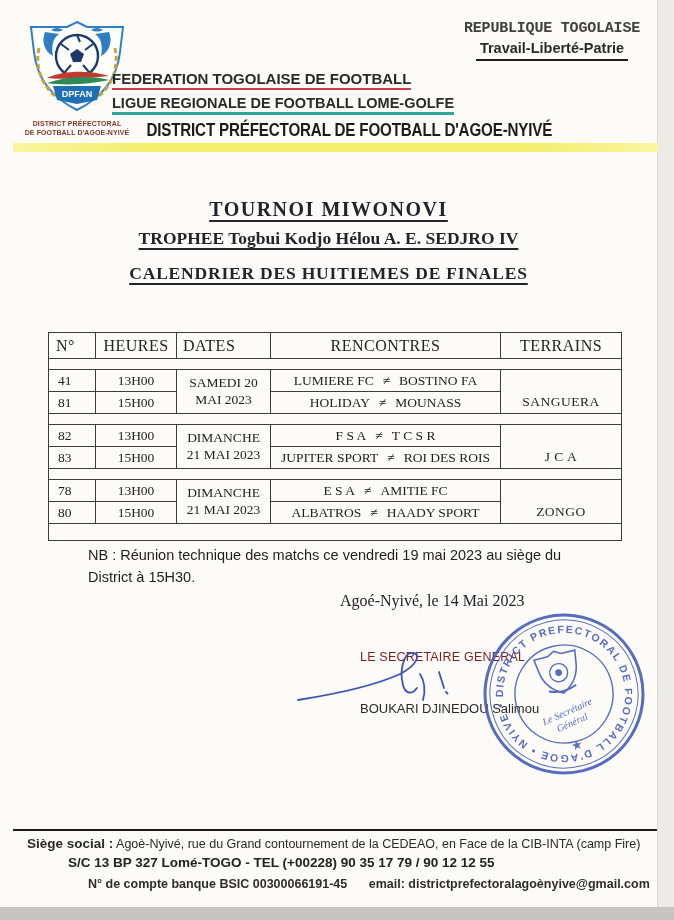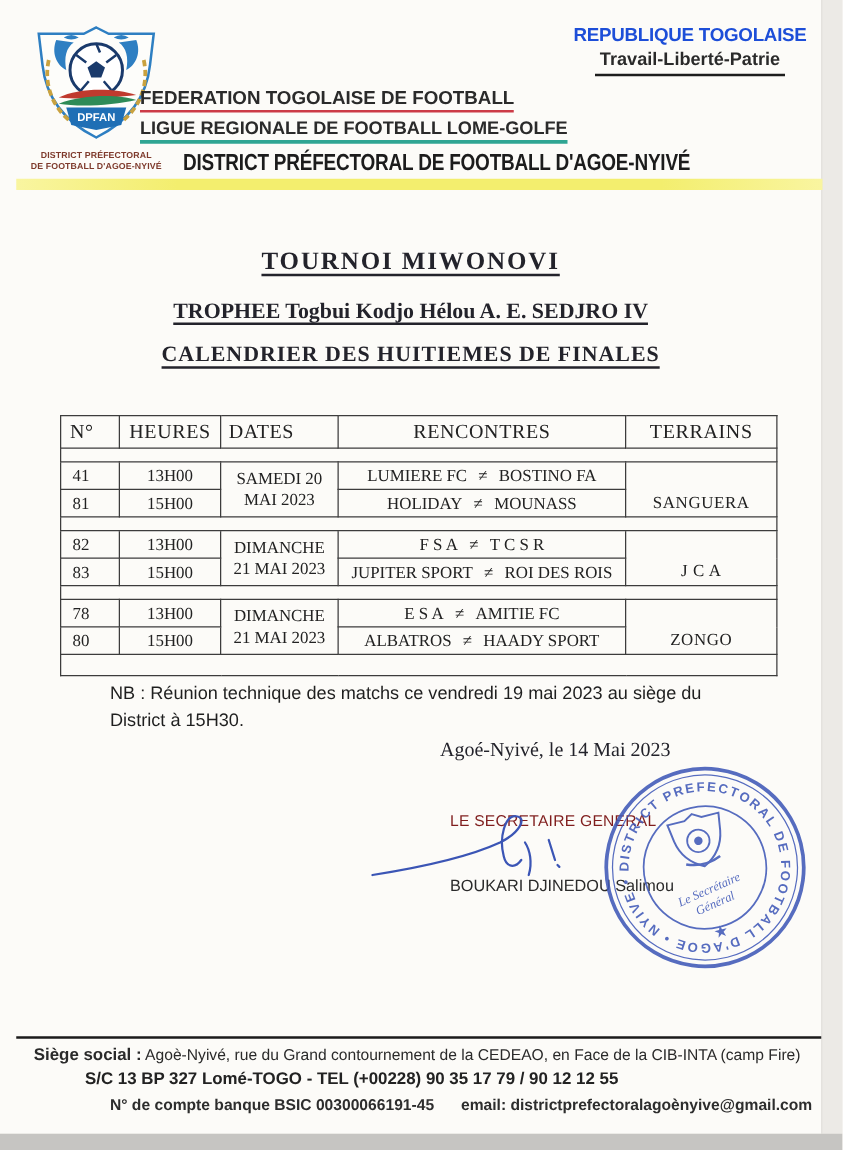--- a/index.html
+++ b/index.html
@@ -16,57 +16,57 @@
   .bottom-strip{
     position:absolute;left:0;top:907px;width:674px;height:13px;
     background:#c6c5c2;
   }
   .abs{position:absolute;}
 
   
   .logo-wrap{left:14px;top:18px;width:126px;text-align:center;}
   .logo-caption{margin-top:2px;font-size:7px;font-weight:bold;color:#7e3a2c;line-height:1.25;letter-spacing:.1px;}
   .republic{left:452px;top:20px;width:200px;text-align:center;}
-  .republic .l1{font-size:15px;font-weight:bold;letter-spacing:-.2px;color:#1d4ed8;}
+  .republic .l1{font-size:15px;font-weight:bold;letter-spacing:-.2px;color:#404040;font-family:Liberation Mono, monospace;}
   .republic .l2{font-size:14.5px;font-weight:bold;margin-top:3px;color:#2a2a2a;}
   .republic .bar{width:152px;height:2.2px;background:#1d1d1d;margin:3px auto 0;}
   .org-lines{left:112px;top:70px;width:382px;}
   .org-lines .fed{display:inline-block;font-size:15px;font-weight:bold;color:#2a2a2a;
      border-bottom:2.6px solid #cc3b47;padding-bottom:1px;}
   .org-lines .lig{display:inline-block;font-size:14.5px;font-weight:bold;color:#2a2a2a;
      border-bottom:3px solid #2fa593;padding-bottom:1px;margin-top:5px;}
   .org-lines .dis{font-size:18.5px;font-weight:bold;color:#1c1c1c;white-space:nowrap;
      transform:scaleX(.82);transform-origin:center;margin-top:4px;letter-spacing:-.2px;}
   .yellow-band{left:13px;top:143px;width:645px;height:9px;
      background:linear-gradient(90deg,#f9f5a0,#f3ee6e 20%,#f3ee6e 80%,#f9f5a0);}
 
   
   .doc-titles{left:0;top:198px;width:657px;text-align:center;font-family:Liberation Serif, serif;color:#23232b;}
   .doc-titles .t1{font-size:20px;font-weight:bold;letter-spacing:1.5px;text-decoration:underline;text-underline-offset:4px;text-decoration-thickness:1.6px;}
-  .doc-titles .t2{font-size:17.5px;font-weight:bold;margin-top:17px;text-decoration:underline;text-underline-offset:4px;text-decoration-thickness:1.5px;}
+  .doc-titles .t2{font-size:17.5px;font-weight:bold;margin-top:7px;text-decoration:underline;text-underline-offset:4px;text-decoration-thickness:1.5px;}
   .doc-titles .t3{font-size:17.5px;font-weight:bold;letter-spacing:.8px;margin-top:14px;text-decoration:underline;text-underline-offset:4px;text-decoration-thickness:1.5px;}
 
   
   table.sched{left:48px;top:332px;position:absolute;border-collapse:collapse;table-layout:fixed;
      font-family:"Liberation Serif",serif;color:#222;}
   table.sched td,table.sched th{border:1.3px solid #3c3c3c;padding:0;}
   tr.hdr th{height:25px;font-weight:normal;font-size:16px;letter-spacing:.5px;}
   tr.hdr th.h-n{text-align:left;padding-left:7px;}
   tr.hdr th.h-dates{text-align:left;padding-left:6px;margin-left:35px;}
   tr.sp td{height:10px;}
   tr.sp.end td{height:16px;}
   tr.row td{height:21px;font-size:13.5px;text-align:center;}
   td.c-n{text-align:left !important;padding-left:9px !important;}
   td.c-d div{line-height:1.25;font-size:13.5px;}
   td.c-ter{vertical-align:bottom;padding-bottom:3px !important;font-size:14px;letter-spacing:.5px;}
   .vs{display:inline-block;margin:0 9px;}
 
   
   .nb{left:88px;top:545px;width:480px;font-size:14.5px;line-height:1.5;color:#1f1f1f;}
-  .dateline{left:352px;top:592px;font-family:"Liberation Serif",serif;font-size:16px;color:#23232b;}
+  .dateline{left:340px;top:592px;font-family:"Liberation Serif",serif;font-size:16px;color:#23232b;}
   .sig-role{left:360px;top:650px;font-size:12.5px;letter-spacing:.2px;color:#7f1d1d;}
   .sig-name{left:360px;top:701px;font-size:13px;color:#2a2a2a;}
   .sig-svg{left:296px;top:648px;}
   .stamp{left:480px;top:610px;transform:rotate(-14deg);opacity:.88;}
 
   
   .foot-line{left:13px;top:829px;width:644px;height:2.4px;background:#1b1b1b;}
   .foot1{left:27px;top:836px;font-size:12.5px;color:#2a2a2a;}
   .foot1 .lbl{font-weight:bold;font-size:13.5px;}
   .foot2{left:68px;top:855px;font-size:13.5px;font-weight:bold;color:#222;}

